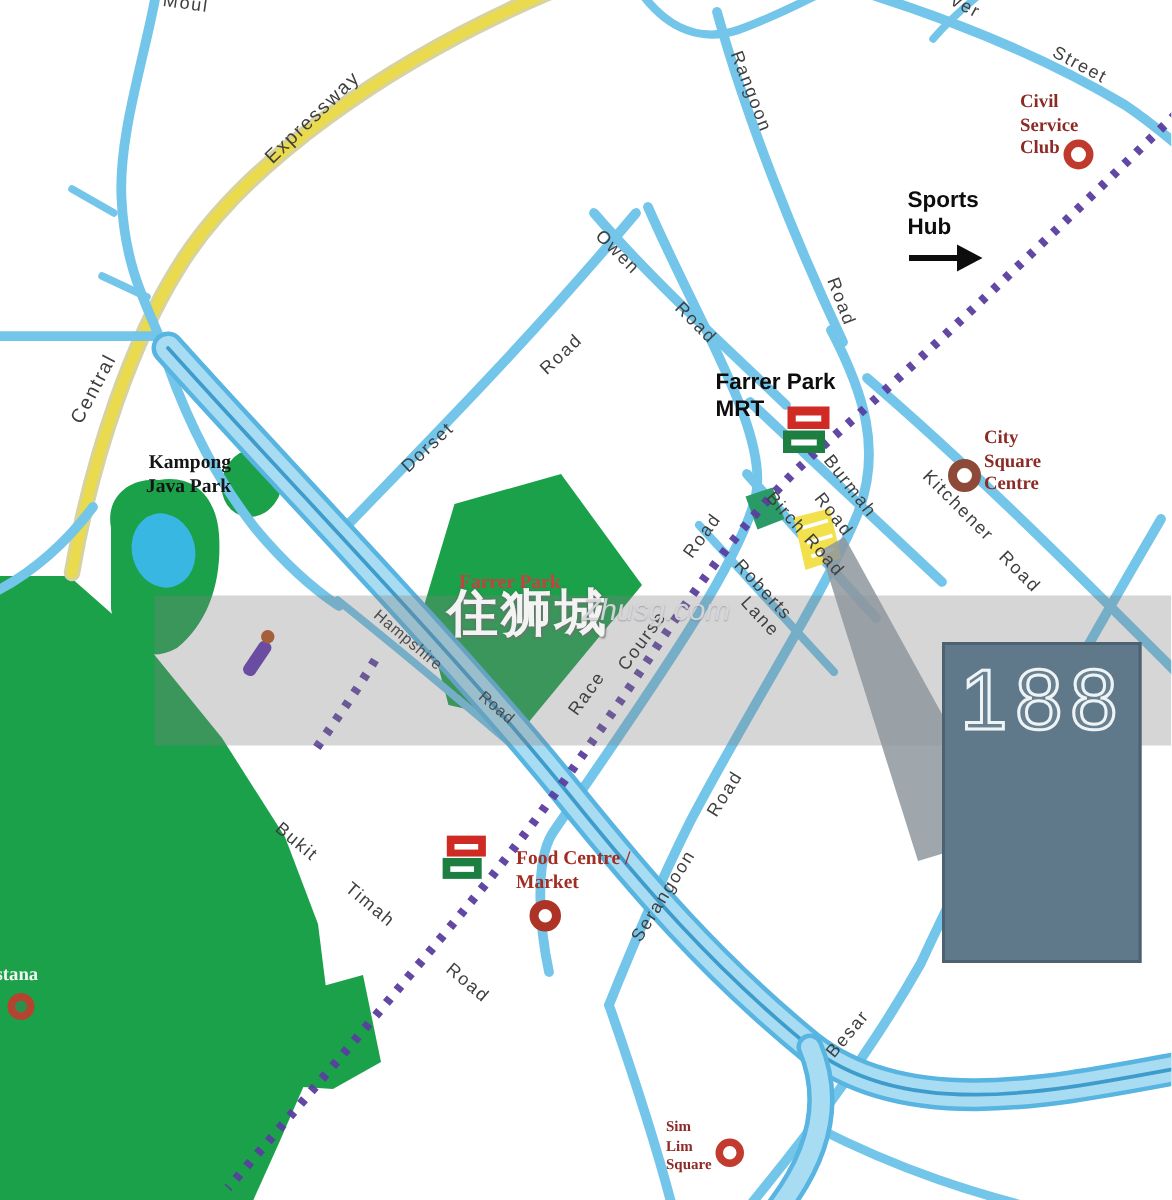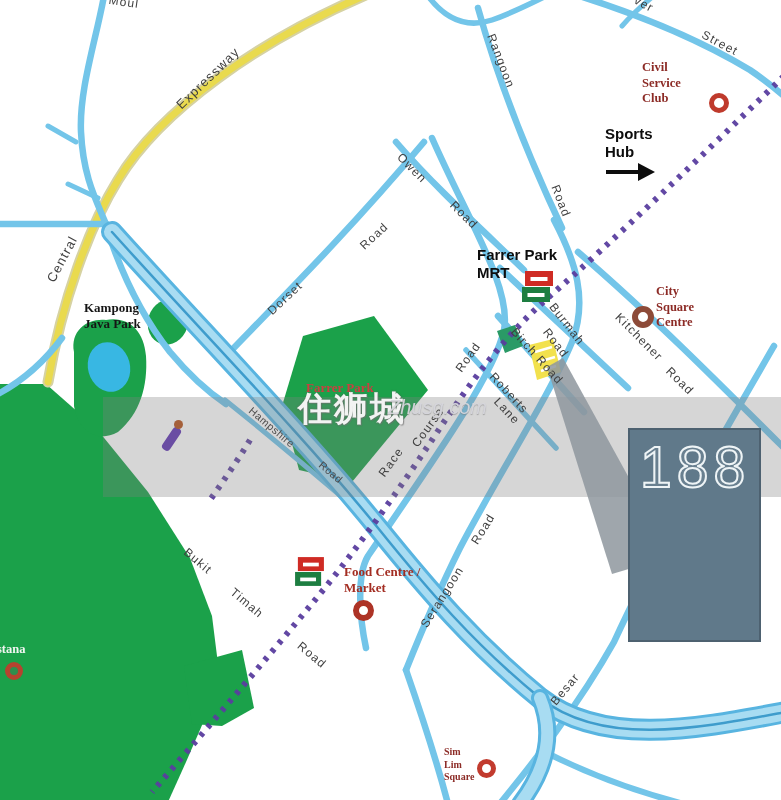--- a/index.html
+++ b/index.html
@@ -12,21 +12,21 @@
   .rl.big{font-size:13px}
   .rl.small{font-size:10.5px;color:#4c4c4c;letter-spacing:.6px}
   
   .lm{position:absolute;font-family:"Liberation Serif",serif;font-weight:700;font-size:13px;
       color:#151515;line-height:1.25;white-space:nowrap}
   .lm span{display:block}
   .maroon{color:#8c2b26}
   .red{color:#c84040}
   .white{color:#f2f6f2}
   .sans{font-family:"Liberation Sans",sans-serif;font-size:15px;line-height:1.18;color:#0d0d0d}
-  .ctr{text-align:left}
+  .ctr{text-align:right}
   
   .mrt{position:absolute}
   .mrt .r,.mrt .g{position:relative;width:28px;height:15px}
   .mrt .r{background:#cf2b24;margin-left:3px}
   .mrt .g{background:#1d7e41;margin-top:1px}
   .mrt .bar{position:absolute;left:50%;top:50%;width:17px;height:4px;background:#fff;
             transform:translate(-50%,-50%)}
   
   .ring{position:absolute;border-radius:50%;background:#fff;box-sizing:content-box}
   
@@ -164,21 +164,21 @@
   <div class="lm sans" style="left:477px;top:246px">
     <span>Farrer Park</span>
     <span>MRT</span>
   </div>
   <div class="lm sans" style="left:605px;top:125px">
     <span>Sports</span>
     <span>Hub</span>
   </div>
   <div class="arr-line"></div>
   <div class="arr-head"></div>
-  <div class="lm maroon" style="left:642px;top:60px;font-size:12.5px">
+  <div class="lm maroon" style="left:680px;top:60px;font-size:12.5px">
     <span>Civil</span>
     <span>Service</span>
     <span>Club</span>
   </div>
   <div class="lm maroon" style="left:656px;top:284px;font-size:12.5px">
     <span>City</span>
     <span>Square</span>
     <span>Centre</span>
   </div>
   <div class="lm maroon" style="left:344px;top:564px;color:#a32d22">

